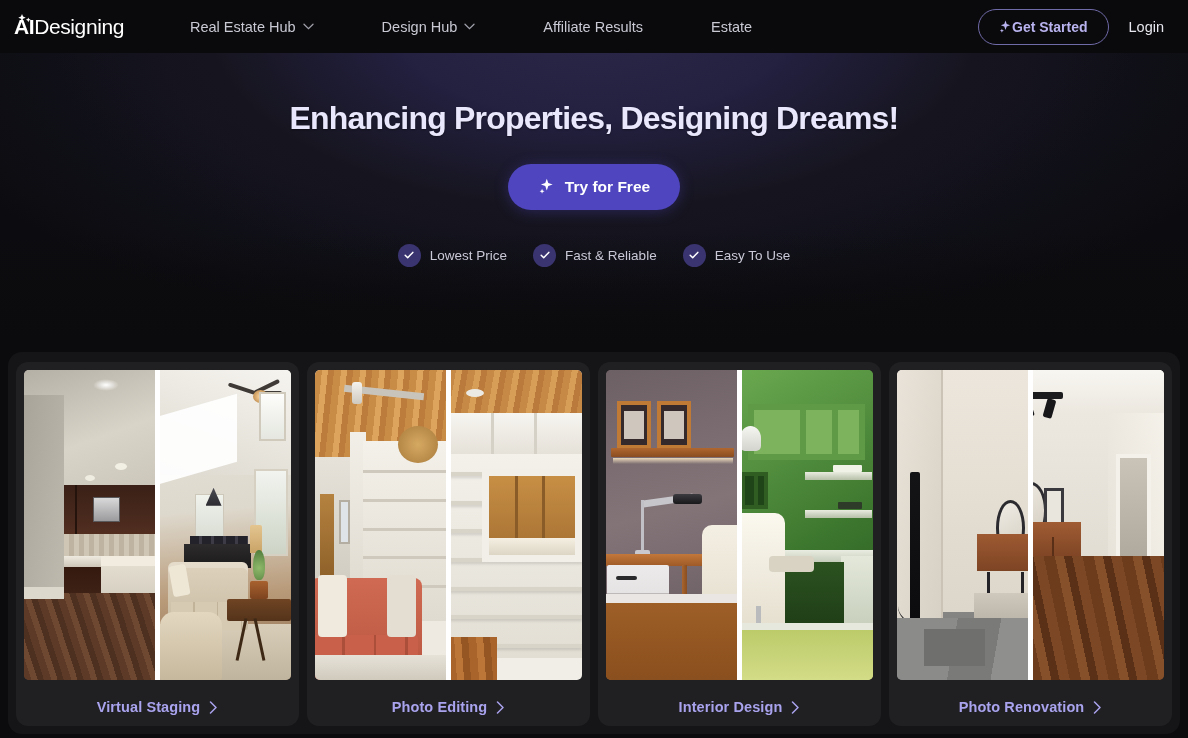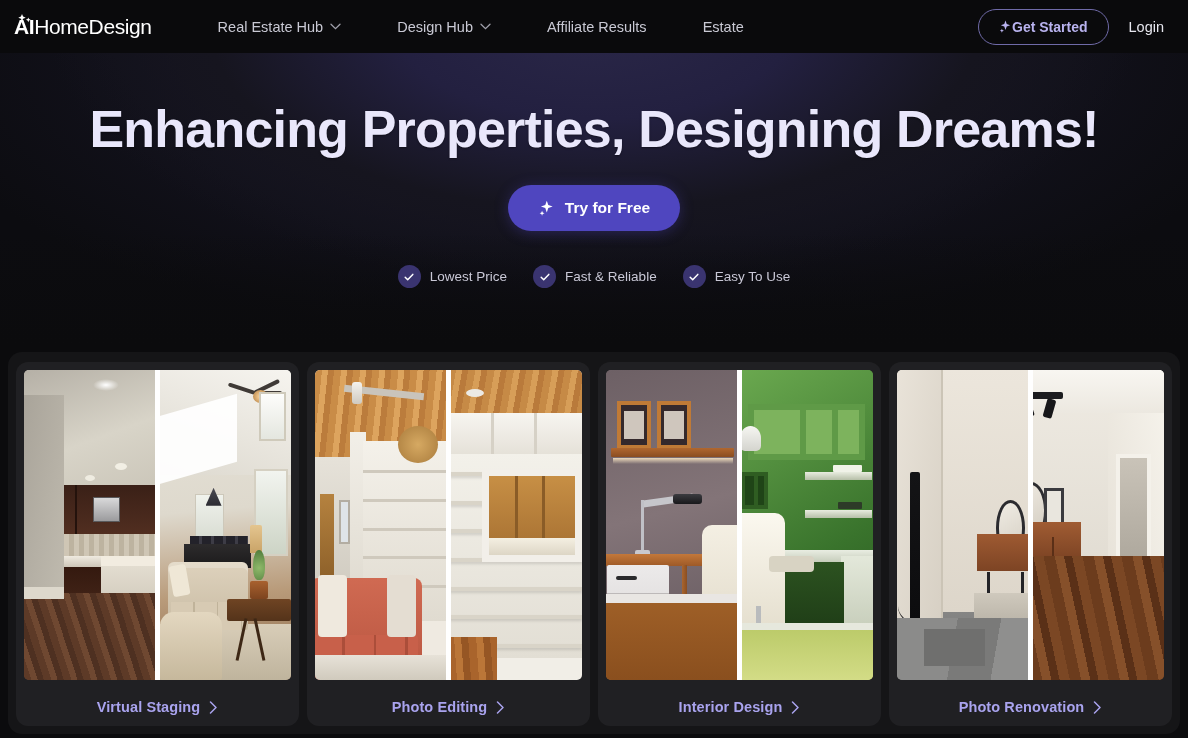--- a/index.html
+++ b/index.html
@@ -19,21 +19,21 @@
     display:flex; align-items:center;
     padding:0 16px 0 14px;
   }
   .logo { display:flex; align-items:center; gap:0; position:relative; margin-right:40px; }
   .logo-spark { position:absolute; left:2px; top:-2px; width:18px; height:14px; }
   .logo-text {
     color:#ffffff; font-size:21px; font-weight:700;
     letter-spacing:-0.4px; white-space:nowrap; line-height:1;
   }
   .logo-text .thin { font-weight:400; }
-  .nav { display:flex; align-items:center; gap:4px; }
+  .nav { display:flex; align-items:center; gap:16px; }
   .nav-item {
     display:flex; align-items:center; gap:7px;
     color:#c9c9d4; font-size:14.5px; font-weight:400;
     padding:0 26px; white-space:nowrap; cursor:pointer;
   }
   .chev { width:11px; height:7px; flex:none; opacity:.85; }
   .header-right { margin-left:auto; display:flex; align-items:center; gap:12px; }
   .btn-outline {
     display:flex; align-items:center; 
     border:1px solid #6f6aa8; border-radius:999px;
@@ -60,21 +60,21 @@
       radial-gradient(ellipse 620px 300px at 50% -10%, #2a2748 0%, #232040 32%, #16151f 62%, rgba(11,11,13,0) 88%),
       radial-gradient(ellipse 1000px 420px at 50% 0%, rgba(41,38,74,.55) 0%, rgba(16,15,24,0) 70%);
   }
   .hero::after {
     content:""; position:absolute; left:0; right:0; bottom:0; height:120px;
     background:linear-gradient(to bottom, rgba(11,11,13,0), #0b0b0d 92%);
   }
   .hero-inner { position:relative; z-index:2; text-align:center; }
   h1.headline {
     margin-top:48px;
-    font-size:52px; font-weight:700;
+    font-size:32px; font-weight:700;
     letter-spacing:-0.8px;
     color:#e9e7fb;
     line-height:1.08;
     text-shadow:0 1px 2px rgba(0,0,0,.4);
   }
   .subhead {
     margin-top:22px;
     font-size:14.5px; font-weight:400;
     color:#c3c2d2;
   }
@@ -418,21 +418,21 @@
 
 <div class="page">
 
   <div class="header">
 
     <div class="logo">
       <svg class="logo-spark" viewBox="0 0 18 14">
         <path d="M6 0 L7.1 2.6 L9.7 3.7 L7.1 4.8 L6 7.4 L4.9 4.8 L2.3 3.7 L4.9 2.6 Z" fill="#ffffff"></path>
         <path d="M12.3 3.4 L13 5.1 L14.7 5.8 L13 6.5 L12.3 8.2 L11.6 6.5 L9.9 5.8 L11.6 5.1 Z" fill="#ffffff"></path>
       </svg>
-      <span class="logo-text"><b>AI</b><span class="thin">HomeDesign</span></span>
+      <span class="logo-text"><b>AI</b><span class="thin">Designing</span></span>
     </div>
 
     <nav class="nav">
       <div class="nav-item">
         <span>Real Estate Hub</span>
         <svg class="chev" viewBox="0 0 11 7">
           <path d="M1 1.3 L5.5 5.6 L10 1.3" stroke="#b9b9c6" stroke-width="1.3" fill="none" stroke-linecap="round"></path>
         </svg>
       </div>
       <div class="nav-item">

